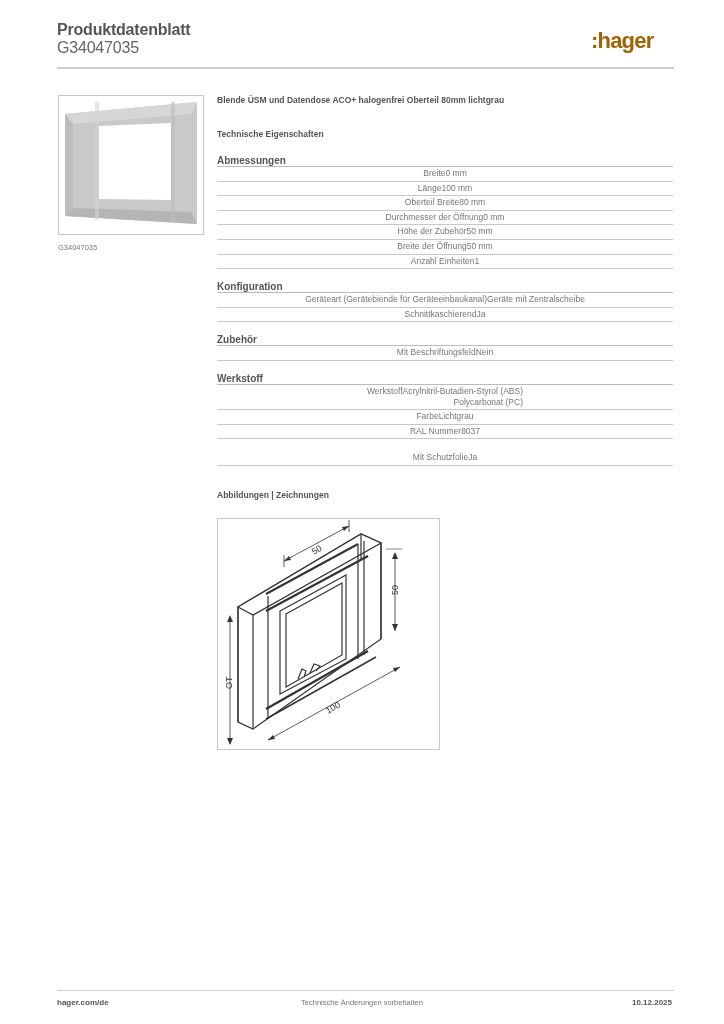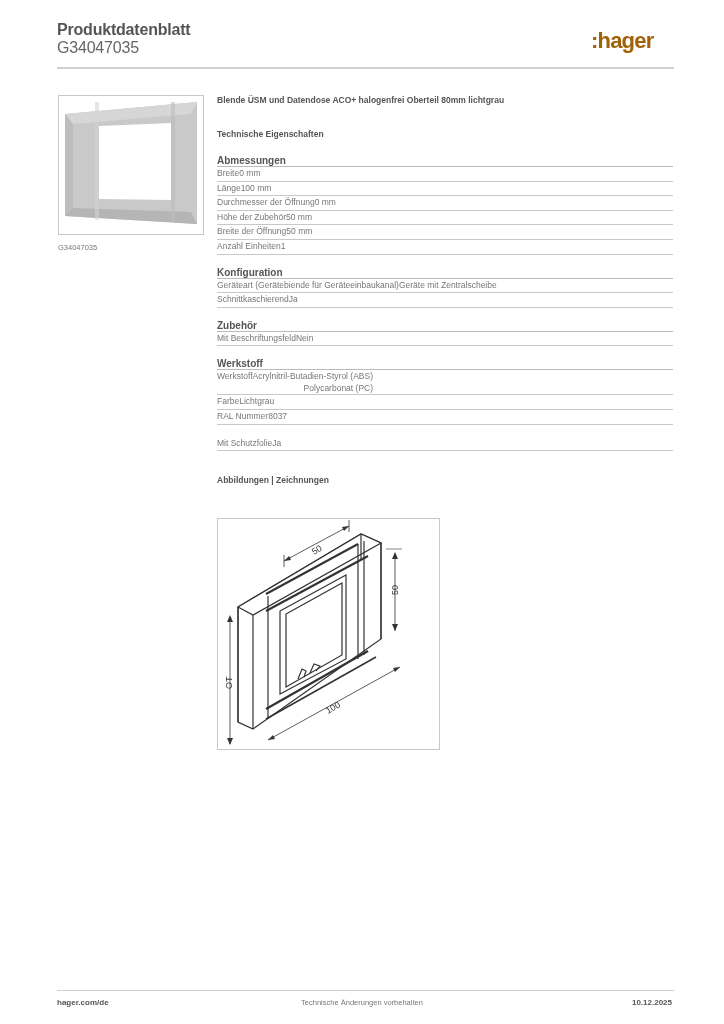--- a/index.html
+++ b/index.html
@@ -13,21 +13,21 @@
 
   .thumb { position: absolute; left: 58px; top: 95px; width: 146px; height: 140px; border: 1px solid #c8c8c8; background: #fff; }
   .thumb-caption { position: absolute; left: 58px; top: 243px; font-size: 7.5px; color: #777; }
 
   .content { position: absolute; left: 217px; top: 95px; width: 456px; }
   .product-title { font-size: 8.5px; font-weight: bold; color: #555; height: 14px; }
   .tech-title { font-size: 8.5px; font-weight: bold; color: #555; margin-top: 20px; height: 14px; }
 
   .section { margin-top: 12px; }
   .section-head { font-size: 10px; font-weight: bold; color: #555; height: 12px; border-bottom: 1px solid #bbb; line-height: 11px; }
-  .row { display: flex; justify-content: flex-start; font-size: 8.5px; color: #777; border-bottom: 1px solid #c8c8c8; min-height: 14.6px; padding-top: 1px; line-height: 11.5px; }
+  .row { display: flex; justify-content: center; font-size: 8.5px; color: #777; border-bottom: 1px solid #c8c8c8; min-height: 14.6px; padding-top: 1px; line-height: 11.5px; }
   .row .v { text-align: right; }
 
   .fig-title { font-size: 8.5px; font-weight: bold; color: #555; margin-top: 24px; }
   .figure { position: absolute; left: 217px; top: 518px; width: 223px; height: 232px; border: 1px solid #c8c8c8; background: #fff; }
 
   .footer-rule { position: absolute; left: 57px; top: 990px; width: 617px; height: 1px; background: #cfcfcf; }
   .footer-left { position: absolute; left: 57px; top: 998px; font-size: 8px; font-weight: bold; color: #555; }
   .footer-center { position: absolute; left: 0; width: 724px; top: 998px; text-align: center; font-size: 7.5px; color: #777; }
   .footer-right { position: absolute; right: 52px; top: 998px; font-size: 8px; font-weight: bold; color: #555; }
 </style>
@@ -58,20 +58,24 @@
 
   <div class="section">
     <div class="section-head">Abmessungen</div>
     <div class="row">
         <span>Breite</span>
         <span class="v">0 mm</span>
       </div>
     <div class="row">
         <span>Länge</span>
         <span class="v">100 mm</span>
+      </div>
+    <div class="row">
+        <span>Oberteil Breite</span>
+        <span class="v">80 mm</span>
       </div>
     <div class="row">
         <span>Durchmesser der Öffnung</span>
         <span class="v">0 mm</span>
       </div>
     <div class="row">
         <span>Höhe der Zubehör</span>
         <span class="v">50 mm</span>
       </div>
     <div class="row">

